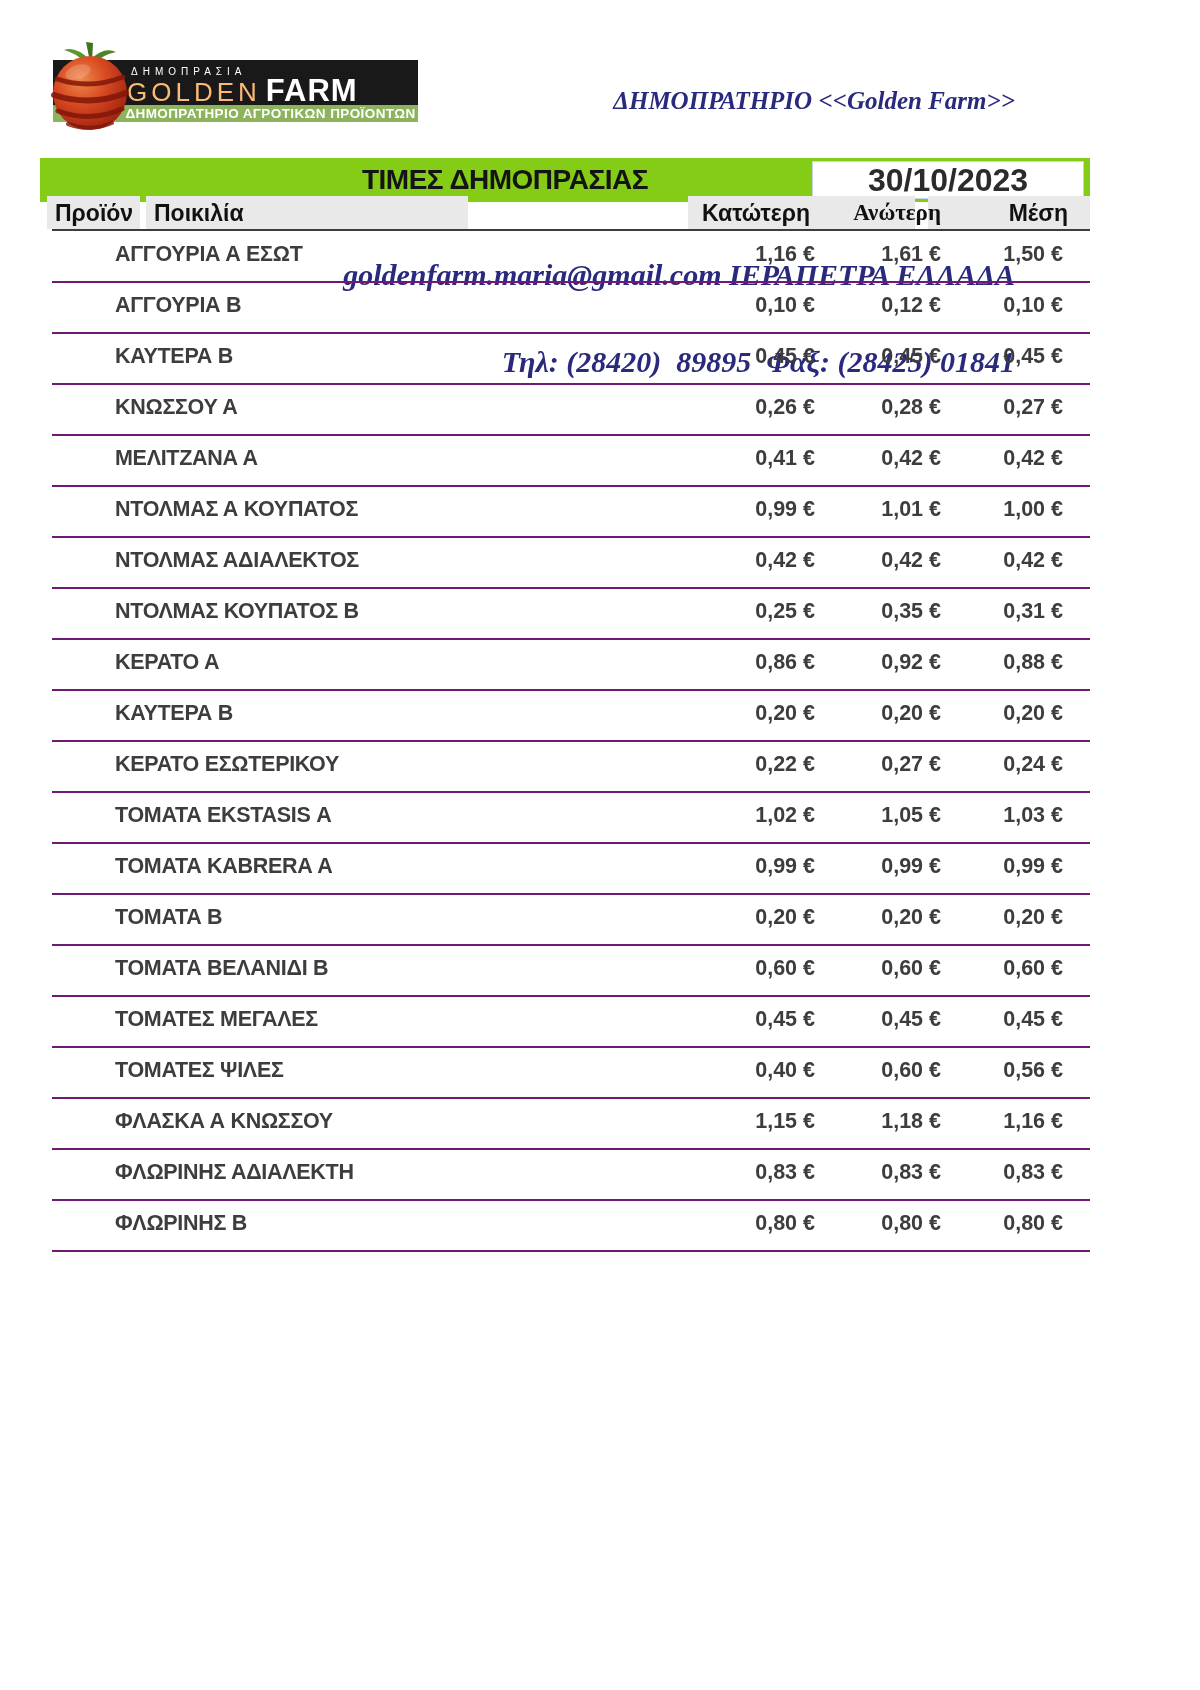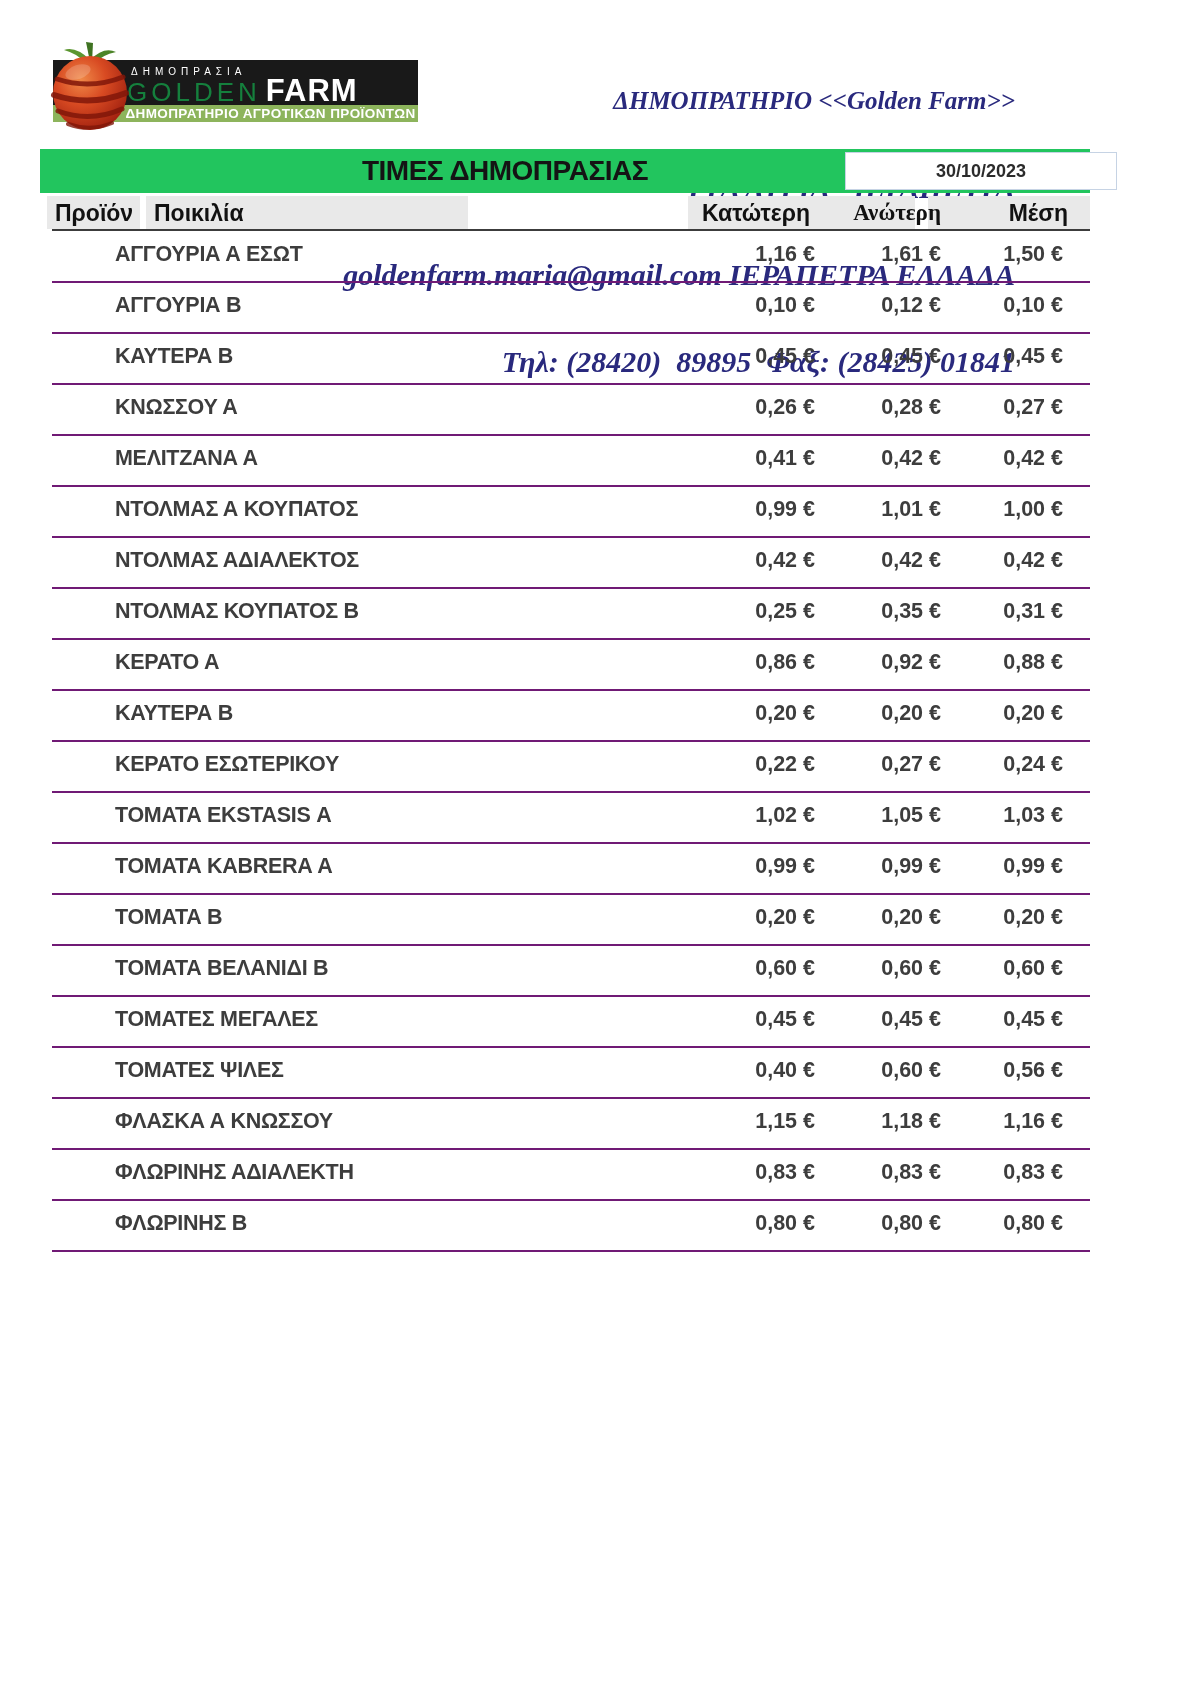--- a/index.html
+++ b/index.html
@@ -4,40 +4,40 @@
 <style>
   html,body{margin:0;padding:0;background:#ffffff;}
   .page{position:relative;width:1200px;height:1406px;background:#ffffff;overflow:hidden;
         font-family:"Liberation Sans",sans-serif;}
 
   
   .logo{position:absolute;left:53px;top:40px;width:380px;height:90px;}
   .logo-black{position:absolute;left:0;top:20px;width:365px;height:45px;background:#191919;}
   .logo-small{position:absolute;left:78px;top:6px;font-size:10px;letter-spacing:5px;color:#ffffff;font-weight:400;}
   .logo-main{position:absolute;left:74px;top:13px;display:flex;align-items:baseline;white-space:nowrap;}
-  .logo-golden{font-size:26px;color:#15803d;letter-spacing:4px;font-weight:400;}
+  .logo-golden{font-size:26px;color:#fdba74;letter-spacing:4px;font-weight:400;}
   .logo-farm{font-size:31px;color:#ffffff;font-weight:700;margin-left:5px;letter-spacing:1px;text-align:center;}
   .logo-green{position:absolute;left:0;top:65px;width:365px;height:17px;background:#8db45c;
               color:#ffffff;font-size:13.5px;font-weight:700;line-height:17px;text-align:center;
               padding-left:70px;width:295px;letter-spacing:.4px;white-space:nowrap;}
   .tomato{position:absolute;left:-5px;top:-4px;}
 
   
   .contact{position:absolute;top:28px;right:185px;text-align:right;color:#29297d;
            font-family:"Liberation Serif",serif;font-style:italic;font-weight:700;line-height:29px;white-space:pre;}
   .contact .l1{font-size:25px;}
   .contact .l2,.contact .l3,.contact .l4{font-size:30px;}
 
   
-  .titlebar{position:absolute;left:40px;top:149px;width:1050px;height:44px;background:#22c55e;}
+  .titlebar{position:absolute;left:40px;top:158px;width:1050px;height:44px;background:#84cc16;}
   .doc-title{position:absolute;left:0;top:6px;width:930px;text-align:center;
              font-size:28px;font-weight:700;color:#141414;letter-spacing:-.5px;}
   .datebox{position:absolute;left:772px;top:3px;width:272px;height:38px;background:#ffffff;
            border:1px solid #c6d3e4;box-sizing:border-box;text-align:center;
-           font-size:18px;font-weight:700;color:#2b2b2b;line-height:36px;margin-left:33px;}
+           font-size:32px;font-weight:700;color:#2b2b2b;line-height:36px;}
 
   
   .thead{position:absolute;left:40px;top:196px;width:1050px;height:36px;}
   .hbox{position:absolute;top:0;height:33px;background:#e9e9e9;}
   .hbox.a{left:7px;width:93px;}
   .hbox.b{left:106px;width:322px;}
   .hbox.c{left:648px;width:227px;}
   .hbox.d{left:888px;width:162px;}
   .hword{position:absolute;top:4px;font-size:23px;font-weight:700;color:#111111;white-space:nowrap;}
   .hw-product{left:15px;}

